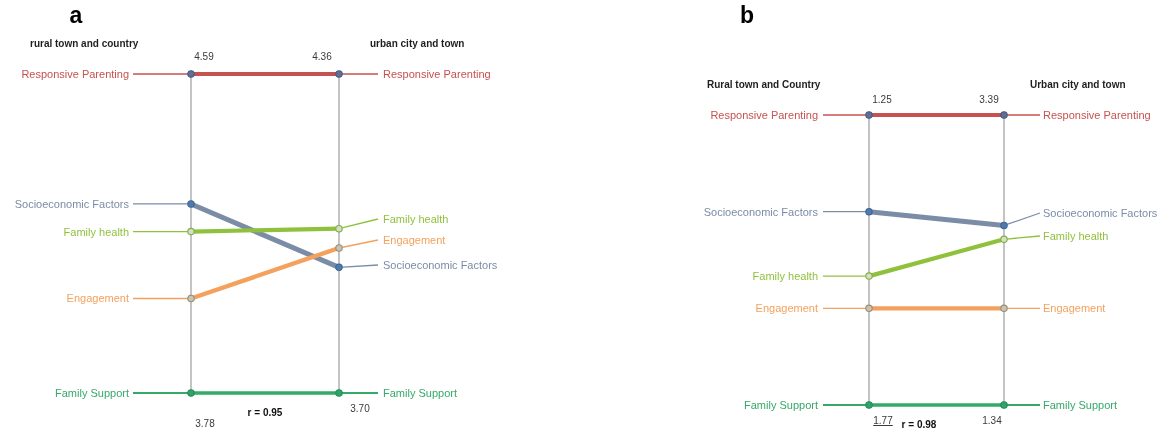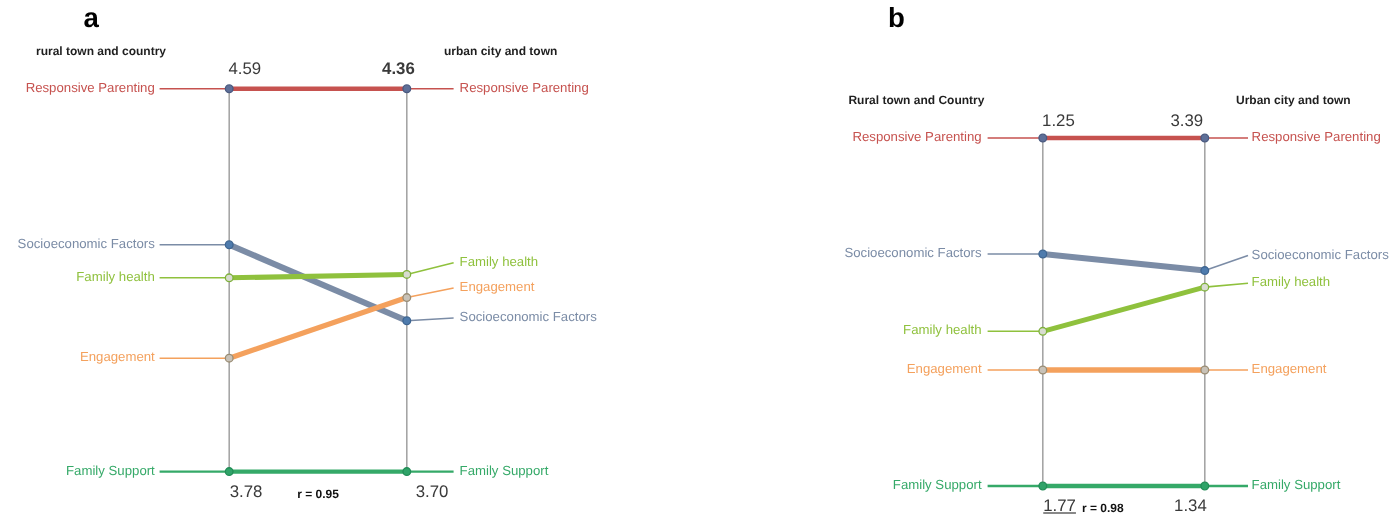--- a/index.html
+++ b/index.html
@@ -12,21 +12,21 @@
     font-family: "Liberation Sans", sans-serif;
   }
   #plot { position: absolute; left: 0; top: 0; }
   #labels div {
     position: absolute;
     white-space: nowrap;
     line-height: 1;
   }
   .series-label { font-size: 11px; }
   .axis-header  { font-size: 10px; font-weight: bold; color: #1f1f1f; }
-  .axis-value   { font-size: 14px; color: #3a3a3a; }
+  .axis-value   { font-size: 10px; color: #3a3a3a; }
   .corr-label   { font-size: 10px; font-weight: bold; color: #111111; }
   .panel-letter { font-size: 23px; font-weight: bold; color: #000000; }
 </style>
 </head>
 <body>
 
 <div id="canvas">
   <svg id="plot" width="1164" height="439" viewBox="0 0 1164 439">
       <line x1="191" y1="74" x2="191" y2="393" stroke="#A4A4A4" stroke-width="1.3" stroke-linecap="butt"></line>
       <line x1="339" y1="74" x2="339" y2="393" stroke="#A4A4A4" stroke-width="1.3" stroke-linecap="butt"></line>
@@ -91,22 +91,22 @@
       <div class="series-label" style="left: -51px; width: 180px; text-align: right; top: 231.531px; transform: translateY(-50%); color: rgb(143, 193, 61);">Family health</div>
       <div class="series-label" style="left: 383px; top: 219px; transform: translateY(-50%); color: rgb(143, 193, 61);">Family health</div>
       <div class="series-label" style="left: -51px; width: 180px; text-align: right; top: 298.481px; transform: translateY(-50%); color: rgb(244, 161, 93);">Engagement</div>
       <div class="series-label" style="left: 383px; top: 240px; transform: translateY(-50%); color: rgb(244, 161, 93);">Engagement</div>
       <div class="series-label" style="left: -51px; width: 180px; text-align: right; top: 393px; transform: translateY(-50%); color: rgb(53, 169, 104);">Family Support</div>
       <div class="series-label" style="left: 383px; top: 393px; transform: translateY(-50%); color: rgb(53, 169, 104);">Family Support</div>
       <div class="axis-header" style="left: 30px; top: 44px; transform: translateY(-50%);">rural town and country</div>
       <div class="axis-header" style="left: 370px; top: 44px; transform: translateY(-50%);">urban city and town</div>
       <div class="panel-letter" style="left: 76px; top: 15px; transform: translate(-50%, -50%);">a</div>
       <div class="axis-value" style="left: 204px; top: 57px; transform: translate(-50%, -50%);">4.59</div>
-      <div class="axis-value" style="left: 332px; top: 57px; transform: translate(-50%, -50%); font-weight: bold;">4.36</div>
-      <div class="axis-value" style="left: 205px; top: 409px; transform: translate(-50%, -50%); text-align: center;">3.78</div>
+      <div class="axis-value" style="left: 322px; top: 57px; transform: translate(-50%, -50%);">4.36</div>
+      <div class="axis-value" style="left: 205px; top: 424px; transform: translate(-50%, -50%); text-align: center;">3.78</div>
       <div class="axis-value" style="left: 317px; top: 409px; transform: translate(-50%, -50%); margin-left: 43px;">3.70</div>
       <div class="corr-label" style="left: 265px; top: 413px; transform: translate(-50%, -50%);">r = 0.95</div>
       <div class="series-label" style="left: 638px; width: 180px; text-align: right; top: 115px; transform: translateY(-50%); color: rgb(198, 82, 79);">Responsive Parenting</div>
       <div class="series-label" style="left: 1043px; top: 115px; transform: translateY(-50%); color: rgb(198, 82, 79);">Responsive Parenting</div>
       <div class="series-label" style="left: 638px; width: 180px; text-align: right; top: 211.667px; transform: translateY(-50%); color: rgb(123, 140, 166);">Socioeconomic Factors</div>
       <div class="series-label" style="left: 1043px; top: 213px; transform: translateY(-50%); color: rgb(123, 140, 166);">Socioeconomic Factors</div>
       <div class="series-label" style="left: 638px; width: 180px; text-align: right; top: 276.111px; transform: translateY(-50%); color: rgb(143, 193, 61);">Family health</div>
       <div class="series-label" style="left: 1043px; top: 236px; transform: translateY(-50%); color: rgb(143, 193, 61);">Family health</div>
       <div class="series-label" style="left: 638px; width: 180px; text-align: right; top: 308.333px; transform: translateY(-50%); color: rgb(244, 161, 93);">Engagement</div>
       <div class="series-label" style="left: 1043px; top: 308.333px; transform: translateY(-50%); color: rgb(244, 161, 93);">Engagement</div>

